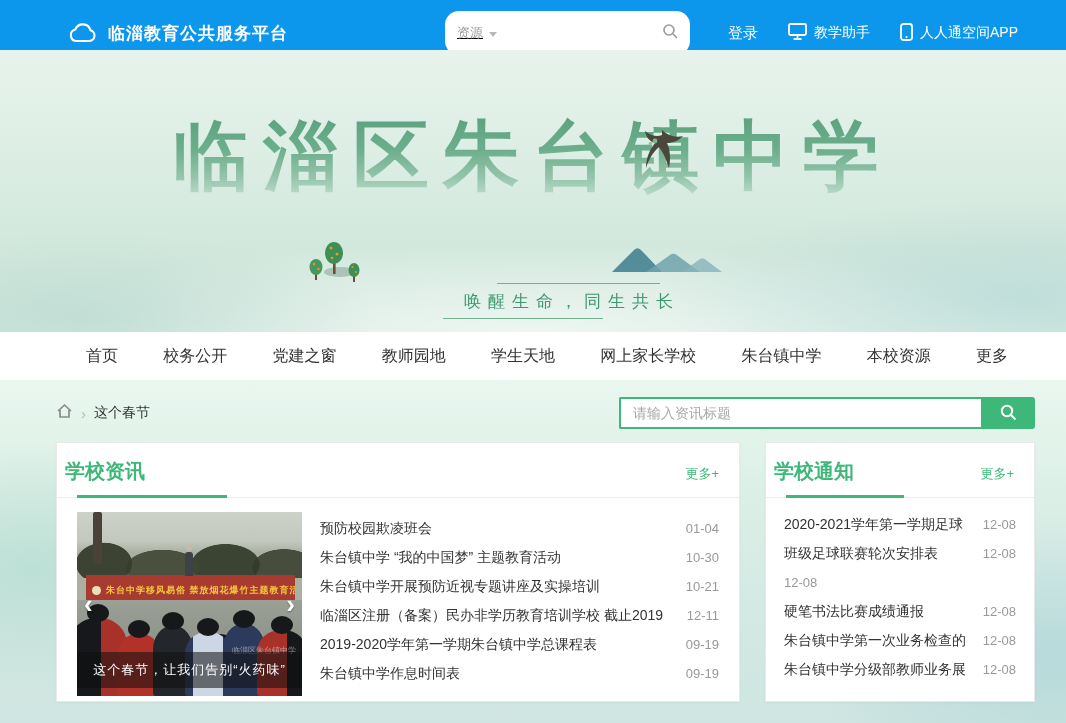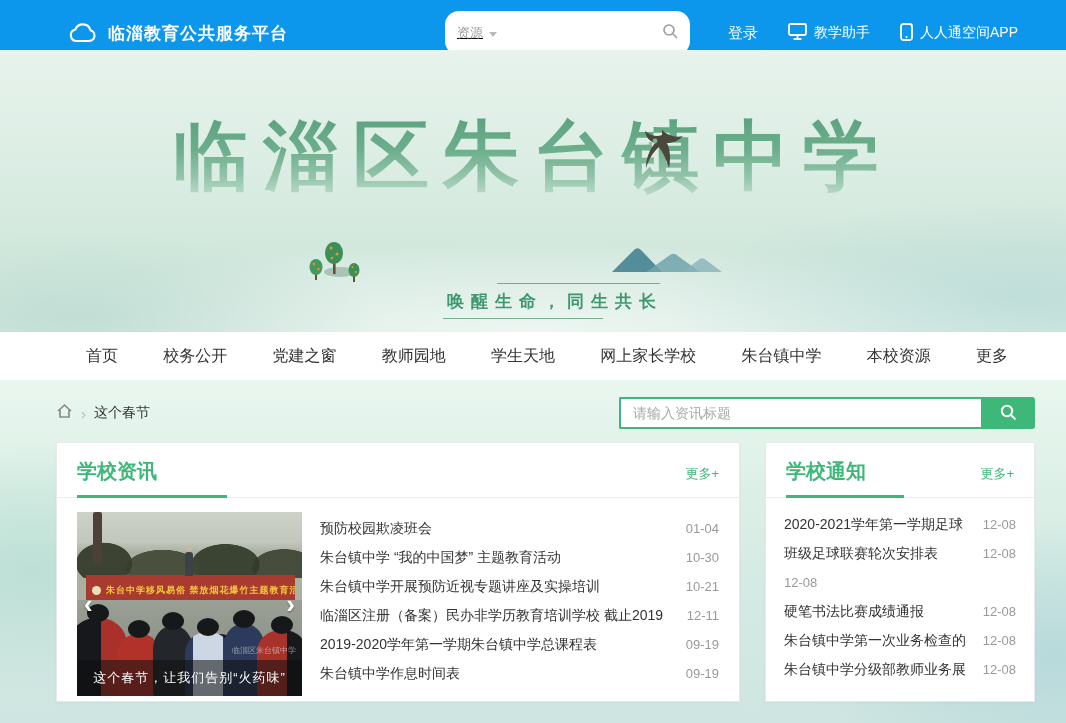--- a/index.html
+++ b/index.html
@@ -29,22 +29,22 @@
   .school-title { position:absolute; top:56px; left:0; right:0; text-align:center; z-index:2;
       font-family:"Liberation Serif", serif; font-weight:bold; font-size:76px; letter-spacing:14px; white-space:nowrap;
       background:linear-gradient(180deg,#579f7d 0%, #6cae8b 42%, #95c5ab 70%, rgba(210,232,221,.15) 100%);
       -webkit-background-clip:text; background-clip:text; color:transparent; }
   .swallow { position:absolute; left:638px; top:78px; z-index:3; }
   .trees { position:absolute; left:306px; top:192px; z-index:3; }
   .mount { position:absolute; left:612px; top:196px; z-index:1; opacity:.85; }
   .slogan-wrap { position:absolute; top:228px; left:0; right:0; z-index:3; }
   .slogan-line-top { position:absolute; left:497px; top:5px; width:163px; height:1px; background:#74b191; }
   .slogan-line-bot { position:absolute; left:443px; top:40px; width:160px; height:1px; background:#74b191; }
-  .slogan { position:absolute; left:430px; top:12px; width:250px; text-align:center;
-            color:#3f9870; font-size:17px; font-weight:bold; letter-spacing:7px; white-space:nowrap; }
+  .slogan { position:absolute; left:430px; top:12px; width:250px; text-align:right;
+            color:#3f9870; font-size:17px; font-weight:normal; letter-spacing:7px; white-space:nowrap; }
 
   
   .mainnav { height:48px; background:#fff; display:flex; align-items:center; justify-content:space-between;
              padding:0 58px 0 86px; }
   .nav-item { font-size:16px; color:#333; cursor:pointer; white-space:nowrap; }
 
   
   .content { height:343px; position:relative;
       background:linear-gradient(180deg,#e9f7ef 0%, #ddf0e7 30%, #d5eae4 60%, #cfe5e1 100%); }
   .content::before { content:""; position:absolute; inset:0;
@@ -58,21 +58,21 @@
   .news-search input { width:362px; height:32px; border:2px solid #3db878; border-right:none; background:#fff;
       padding:0 12px; font-size:14px; color:#333; outline:none; border-radius:2px 0 0 2px; }
   .news-search input::placeholder { color:#a8a8a8; }
   .search-btn { width:54px; height:32px; background:#3db878; border:none; cursor:pointer;
       display:flex; align-items:center; justify-content:center; border-radius:0 3px 3px 0; }
 
   .cards { position:relative; display:flex; gap:25px; margin:13px 31px 0 56px; z-index:1; }
   .card { background:#fff; border:1px solid #e9e9e9; box-shadow:0 1px 3px rgba(0,0,0,.04); height:260px; }
   .card-news { flex:1; }
   .card-notice { flex:none; width:270px; }
-  .card-head { display:flex; align-items:baseline; justify-content:space-between; padding:15px 20px 0 20px; }
+  .card-head { display:flex; align-items:baseline; justify-content:space-between; padding:15px 20px 0 8px; }
   .card-title { font-size:20px; color:#3db878; font-weight:bold; }
   .more-link { font-size:13px; color:#3db878; cursor:pointer; }
   .card-rule { position:relative; height:1px; background:#ececec; margin-top:12px; }
   .card-rule .seg { position:absolute; left:20px; top:-2px; height:3px; background:#3db878; }
   .seg-news { width:150px; } .seg-notice { width:118px; }
 
   .card-body { display:flex; gap:18px; padding:14px 20px 0 20px; }
   .news-list { flex:1; padding-top:2px; }
   .n-row { display:flex; align-items:center; height:29px; cursor:pointer; }
   .n-title { font-size:14px; color:#333; white-space:nowrap; overflow:hidden; text-overflow:ellipsis; flex:1; padding-right:14px; }
@@ -99,21 +99,21 @@
   .ps::before { content:""; position:absolute; top:-14px; left:50%; transform:translateX(-50%);
       width:22px; height:18px; border-radius:50%; background:#17181a; }
   .p1 { left:-8px;  width:58px; height:78px; background:linear-gradient(90deg,#16181c 55%, #a8322a 55%); }
   .p2 { left:40px;  width:44px; height:62px; background:#b23229; }
   .p3 { left:76px;  width:40px; height:70px; background:#23262b; }
   .p4 { left:108px; width:46px; height:64px; background:linear-gradient(90deg,#2c3a5c 18%, #cdd6e4 18% 82%, #2c3a5c 82%); }
   .p5 { left:146px; width:42px; height:72px; background:#2c3a5c; }
   .p6 { left:180px; width:50px; height:66px; background:linear-gradient(90deg,#a8322a 60%, #16181c 60%); }
   .p7 { left:22px;  width:34px; height:46px; background:#7d2420; }
   .p8 { left:127px; width:34px; height:48px; background:#cdd6e4; }
-  .ph-caption { position:absolute; left:0; right:0; bottom:0; height:36px; background:rgba(15,15,15,.55);
+  .ph-caption { position:absolute; left:0; right:0; bottom:8px; height:36px; background:rgba(15,15,15,.55);
       color:#fff; font-size:13px; display:flex; align-items:center; justify-content:center; letter-spacing:1px; z-index:4;}
   .ph-mark { position:absolute; right:6px; bottom:40px; color:rgba(230,230,230,.55); font-size:8px; z-index:4; }
   .c-arrow { position:absolute; top:50%; transform:translateY(-50%); color:#fff; font-size:26px; line-height:1;
       z-index:5; cursor:pointer; text-shadow:0 1px 2px rgba(0,0,0,.4); font-weight:bold;}
   .c-prev { left:7px; } .c-next { right:7px; }
 </style>
 </head>
 <body>
 
 <div class="topbar">

